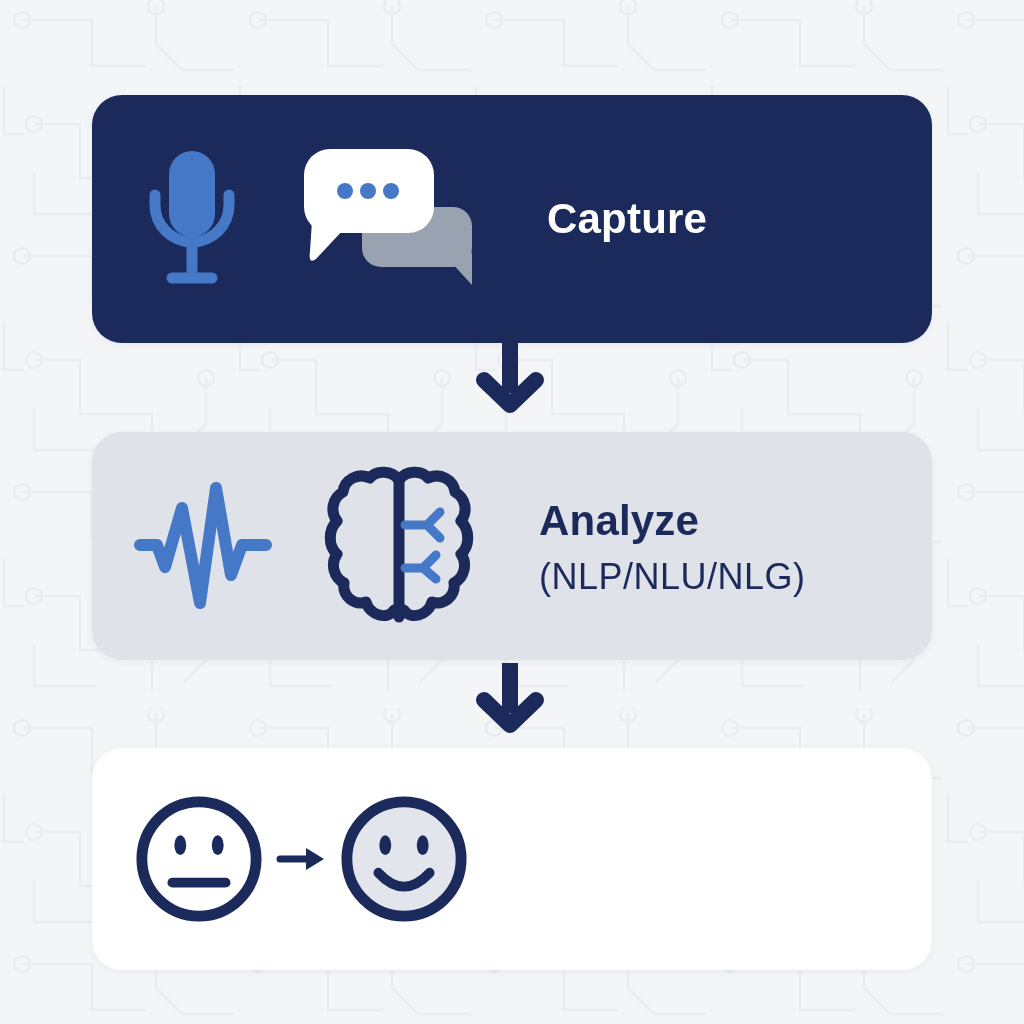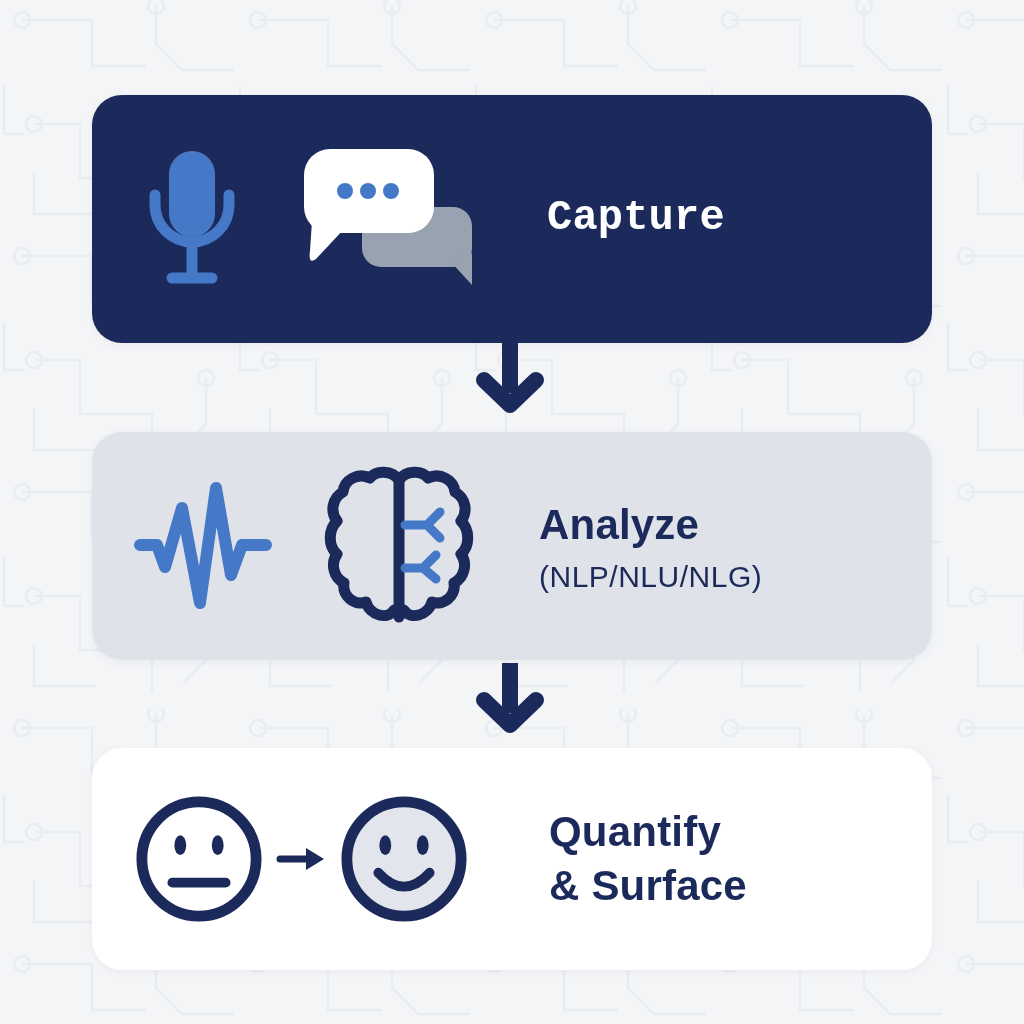--- a/index.html
+++ b/index.html
@@ -28,24 +28,24 @@
     display:flex;align-items:center;
     box-shadow:0 2px 8px rgba(27,42,90,0.05);
   }
   .card-1{top:95px;height:248px;background:var(--navy,#1b2a5a);}
   .card-2{top:432px;height:228px;background:var(--card2_bg,#dfe2e8);}
   .card-3{top:748px;height:222px;background:var(--white,#ffffff);}
   .title{
     font-size:42px;font-weight:bold;line-height:1.28;
     letter-spacing:0.2px;
   }
-  .card-1 .title{color:var(--white,#ffffff);font-family:Liberation Mono, monospace;}
+  .card-1 .title{color:var(--white,#ffffff);}
   .card-2 .title,.card-3 .title{color:var(--navy,#1b2a5a);}
   .subtitle{
-    font-size:30px;font-weight:normal;
+    font-size:36px;font-weight:normal;
     color:var(--navy,#1b2a5a);
     margin-top:9px;letter-spacing:0.5px;
   }
   svg{overflow:visible;display:block;}
   .f-navy{fill:var(--navy,#1b2a5a);}
   .s-navy{stroke:var(--navy,#1b2a5a);fill:none;}
   .f-blue{fill:var(--blue,#4678c8);}
   .s-blue{stroke:var(--blue,#4678c8);fill:none;}
   .f-white{fill:var(--white,#ffffff);}
   .f-graybubble{fill:var(--gray_bubble,#99a2b0);}
@@ -153,21 +153,15 @@
       <line class="s-navy" x1="2" y1="13" x2="30" y2="13" stroke-width="7" stroke-linecap="round"></line>
       <path class="f-navy" d="M28 2 L46 13 L28 24 Z"></path>
     </svg>
     <svg width="130" height="130" viewBox="0 0 132 132" style="margin-left:13px;">
       <circle class="f-face" cx="66" cy="66" r="58"></circle>
       <circle class="s-navy" cx="66" cy="66" r="58" stroke-width="11"></circle>
       <ellipse class="f-navy" cx="47" cy="52" rx="6" ry="10"></ellipse>
       <ellipse class="f-navy" cx="85" cy="52" rx="6" ry="10"></ellipse>
       <path class="s-navy" d="M40 80 Q66 108 92 80" stroke-width="10" stroke-linecap="round"></path>
     </svg>
-    <div style="margin-left:80px;">
-      <div class="title">
-        <div>Quantify</div>
-        <div>&amp; Surface</div>
-      </div>
-    </div>
   </div>
 
 </div>
 
 </body></html>

